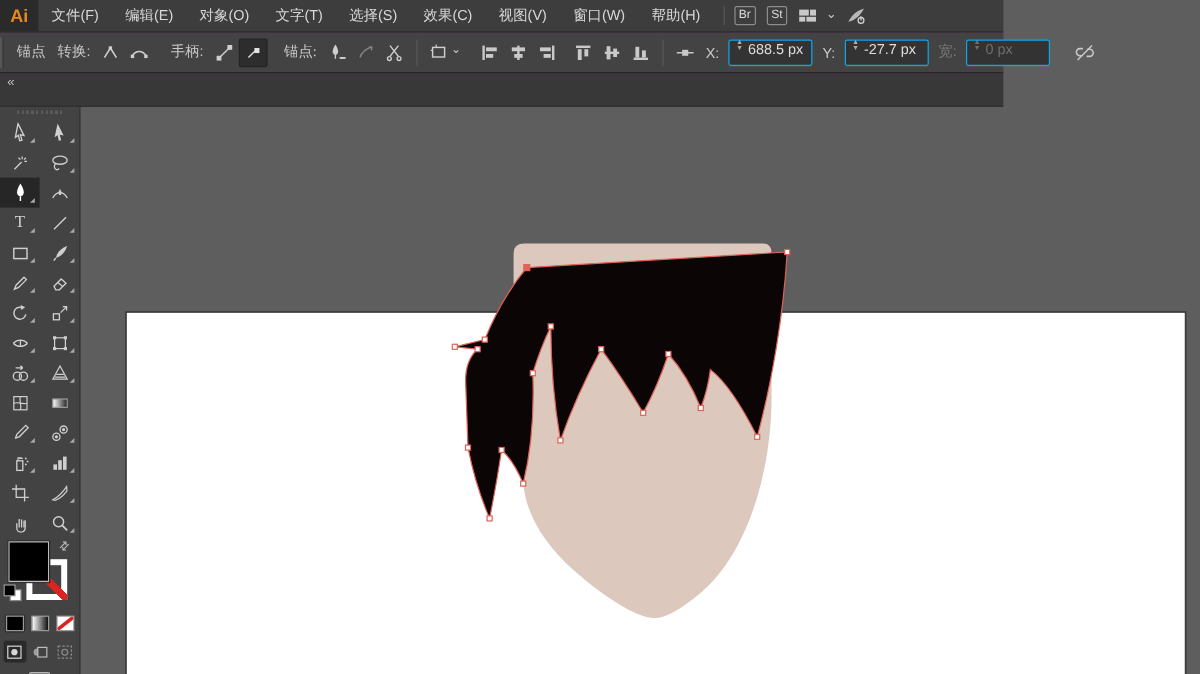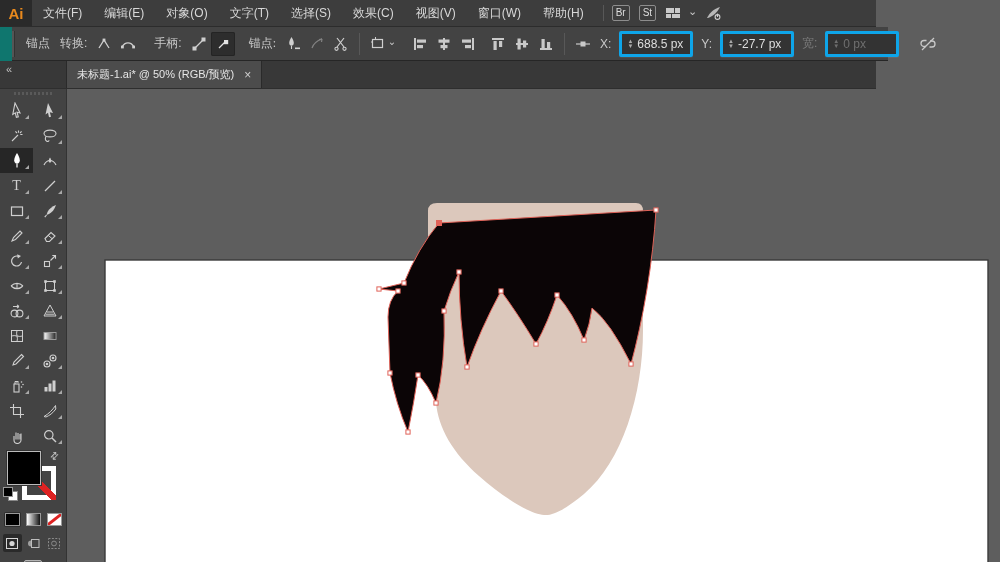--- a/index.html
+++ b/index.html
@@ -1,45 +1,45 @@
 <!DOCTYPE html>
 <html><head>
 <meta charset="utf-8">
 <style>
   html,body{margin:0;padding:0;}
   body{width:1000px;height:562px;overflow:hidden;background:#5e5e5e;
        font-family:"Liberation Sans","DejaVu Sans",sans-serif;}
-  #app{position:relative;width:836px;height:562px;background:#0f766e;padding-left:40px;}
+  #app{position:relative;width:836px;height:562px;background:#701a75;}
 
   
   .menubar{position:absolute;left:0;top:0;width:100%;height:26px;background:#3d3d3d;
            border-bottom:1px solid #2c2c2c;display:flex;align-items:center;
            color:#d8d8d8;font-size:12px;z-index:30;}
   .ai-logo{width:32px;height:26px;background:#2a2a2a;display:flex;align-items:center;
            justify-content:center;color:#e8891d;font-weight:bold;font-size:15px;}
   .menu-item{padding:0 11px;height:26px;display:flex;align-items:center;cursor:default;}
   .mb-sep{width:1px;height:16px;background:#585858;margin:0 8px;}
   .mini-btn{border:1px solid #8d8d8d;border-radius:2px;font-size:10px;line-height:14px;
             padding:0 3px;color:#ddd;margin-right:9px;text-align:right;}
   .mb-icon{display:flex;align-items:center;margin-right:7px;color:#c9c9c9;}
   .chev{font-size:11px;color:#c9c9c9;margin:0 8px 4px 0;}
 
   
-  .controlbar{position:absolute;left:12px;top:27px;width:100%;height:33px;background:#434343;
+  .controlbar{position:absolute;left:0;top:27px;width:100%;height:33px;background:#434343;
               border-bottom:1px solid #262626;display:flex;align-items:center;
               font-size:12px;color:#c9c9c9;z-index:29;}
   .grip{width:4px;height:26px;border-left:2px solid #555;border-right:1px solid #333;margin-right:6px;}
   .cb-label{margin:0 5px;white-space:nowrap;}
   .cb-label.dim{color:#7c7c7c;}
   .icon-btn{width:24px;height:24px;display:flex;align-items:center;justify-content:center;
             border-radius:2px;flex:0 0 auto;}
   .icon-btn.pressed{background:#2d2d2d;box-shadow:inset 0 0 0 1px #242424;}
   .icon-btn.disabled{opacity:.45;}
   .sep{width:1px;height:22px;background:#585858;margin:0 6px;flex:0 0 auto;}
-  .field{display:flex;align-items:center;background:#333;border:3px solid #0ea5e9;
+  .field{display:flex;background:#333;border:1px solid #0ea5e9;
          box-shadow:0 1px 0 rgba(255,255,255,.06);border-radius:2px;height:20px;
          padding:0 5px;gap:4px;margin:0 3px;color:#ddd;}
   .field.dim{color:#6f6f6f;}
   .stepper{display:flex;flex-direction:column;line-height:5px;font-size:6px;color:#aaa;}
   .fieldval{min-width:48px;text-align:left;font-size:12px;}
 
   
   .tabbar{position:absolute;left:0;top:61px;width:100%;height:27px;background:#383838;
           border-bottom:1px solid #2e2e2e;display:flex;align-items:stretch;z-index:28;}
   .collapse-strip{width:66px;display:flex;align-items:flex-start;padding-top:2px;}
@@ -272,24 +272,20 @@
           <path d="M7 10.5 H5 a3 3 0 0 1 0 -6 h2.5 M11 5 h2 a3 3 0 0 1 0 6 h-2.5" fill="none" stroke="#c9c9c9" stroke-width="1.3"></path>
           <path d="M3 14 L15 2" stroke="#c9c9c9" stroke-width="1.2"></path>
         </svg>
     </span>
   </div>
 
   <div class="tabbar">
     <div class="collapse-strip">
       <span class="collapse-btn">«</span>
     </div>
-    <div class="tab">
-      <span>未标题-1.ai* @ 50% (RGB/预览)</span>
-      <span class="tab-close">×</span>
-    </div>
   </div>
 
   <div class="toolbar">
     <div class="drag-dots"></div>
 
     <div class="tool-row">
       <span class="tool fly">
         <svg width="16" height="17" viewBox="0 0 16 17">
             <path d="M6 1 L11 11 L8 10.2 L9.3 14.8 L7.4 15.3 L6.3 10.8 L3.8 12.4 Z" fill="none" stroke="#cfcfcf" stroke-width="1.1"></path>
           </svg>

